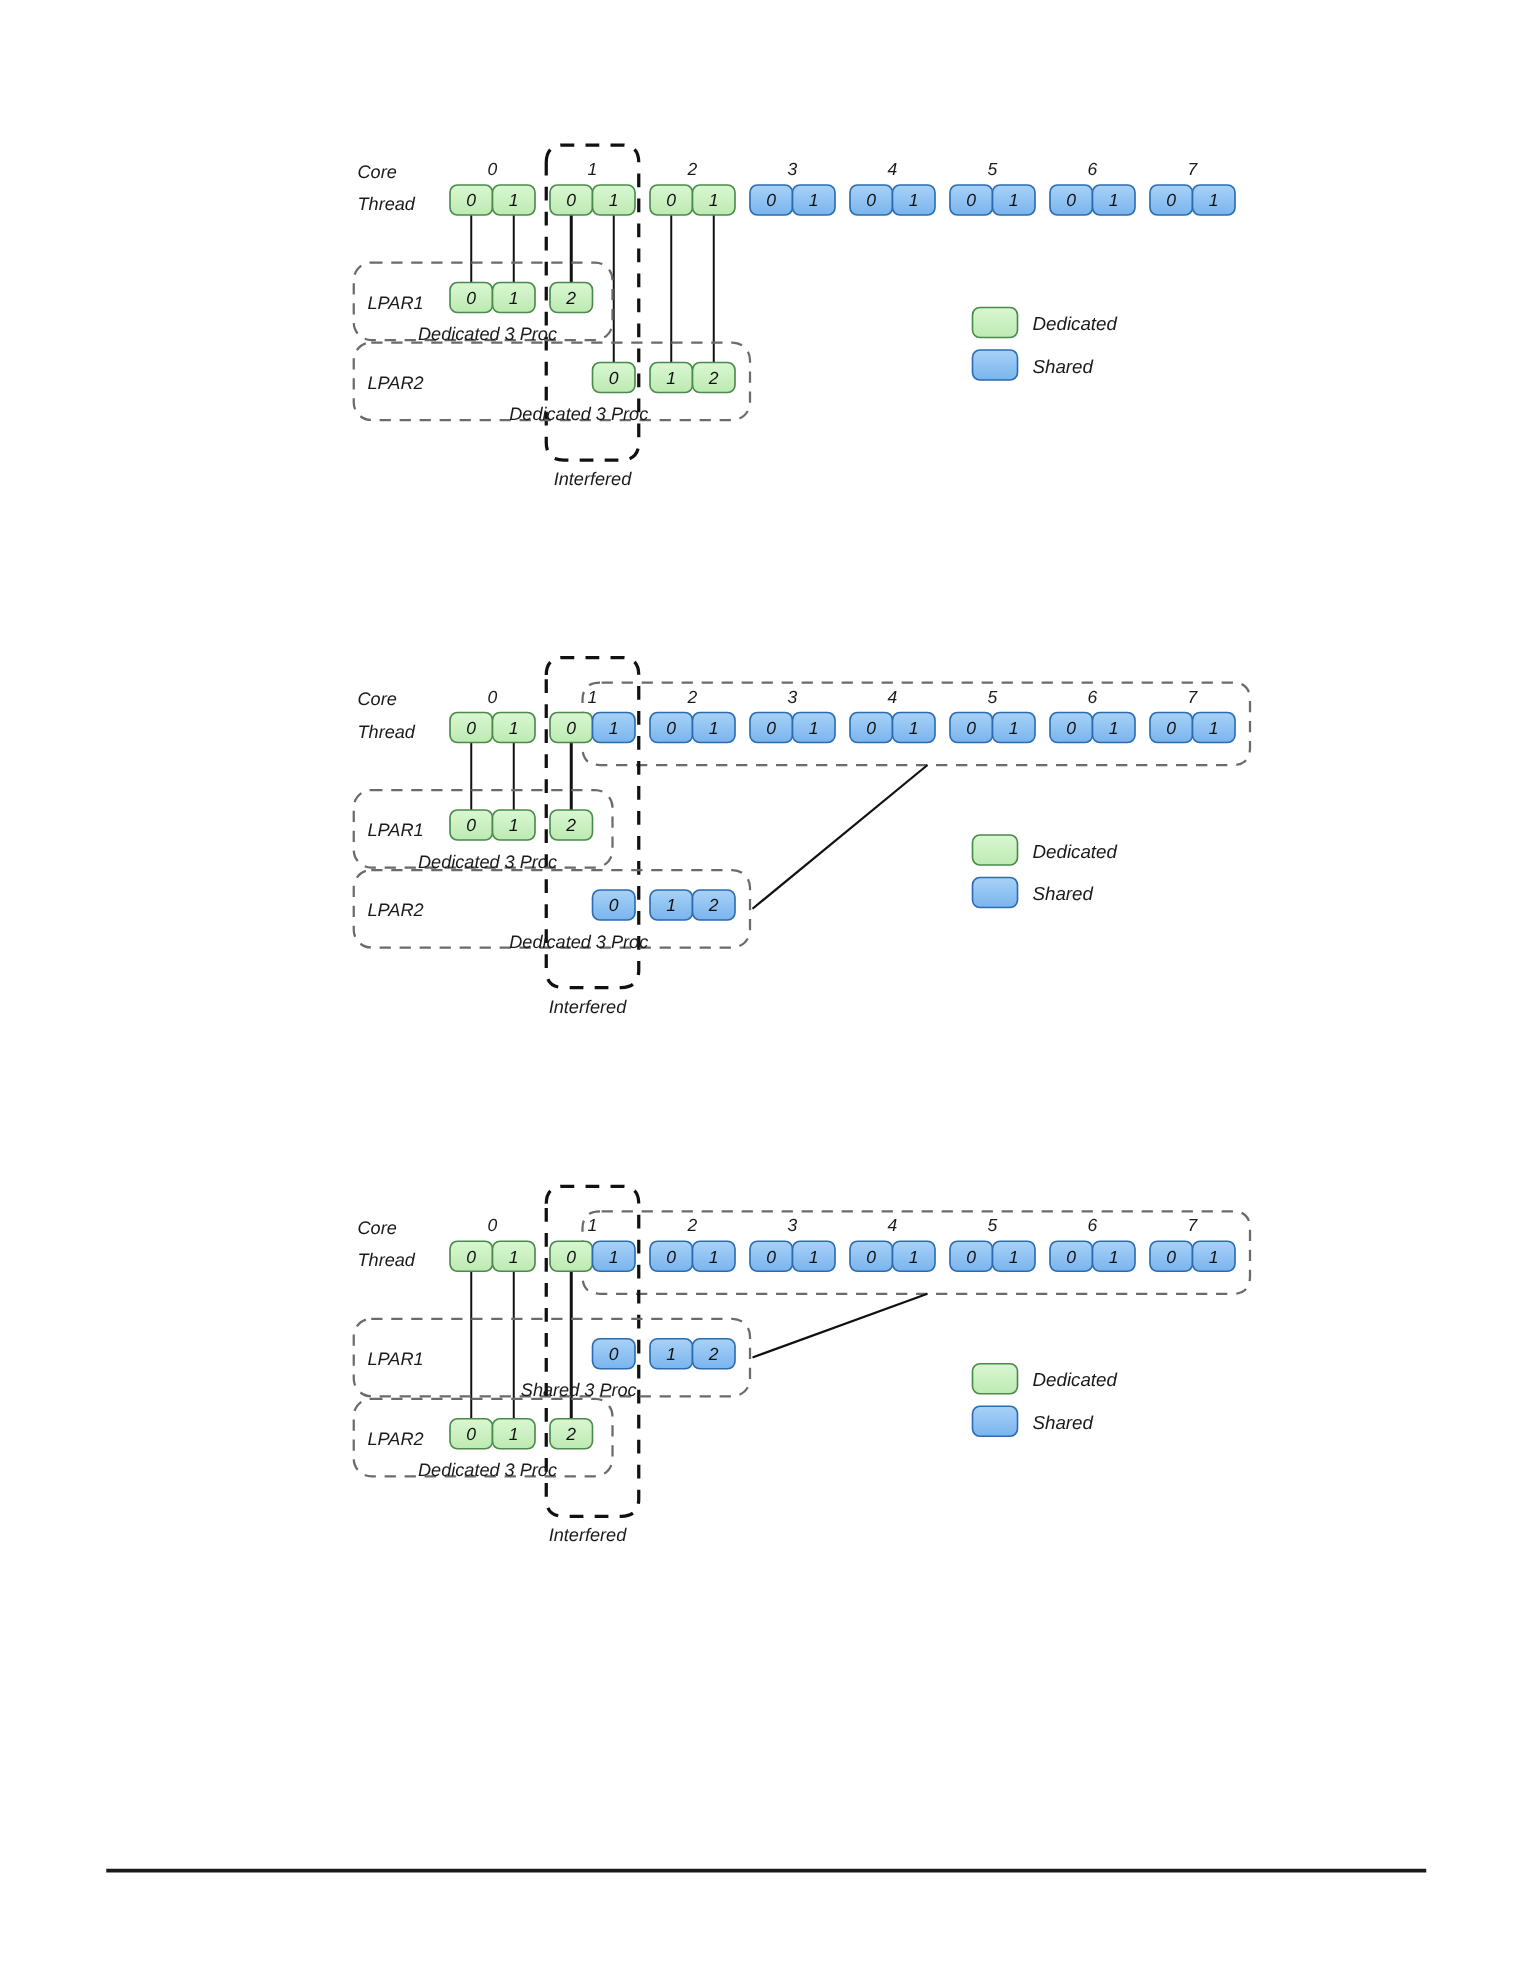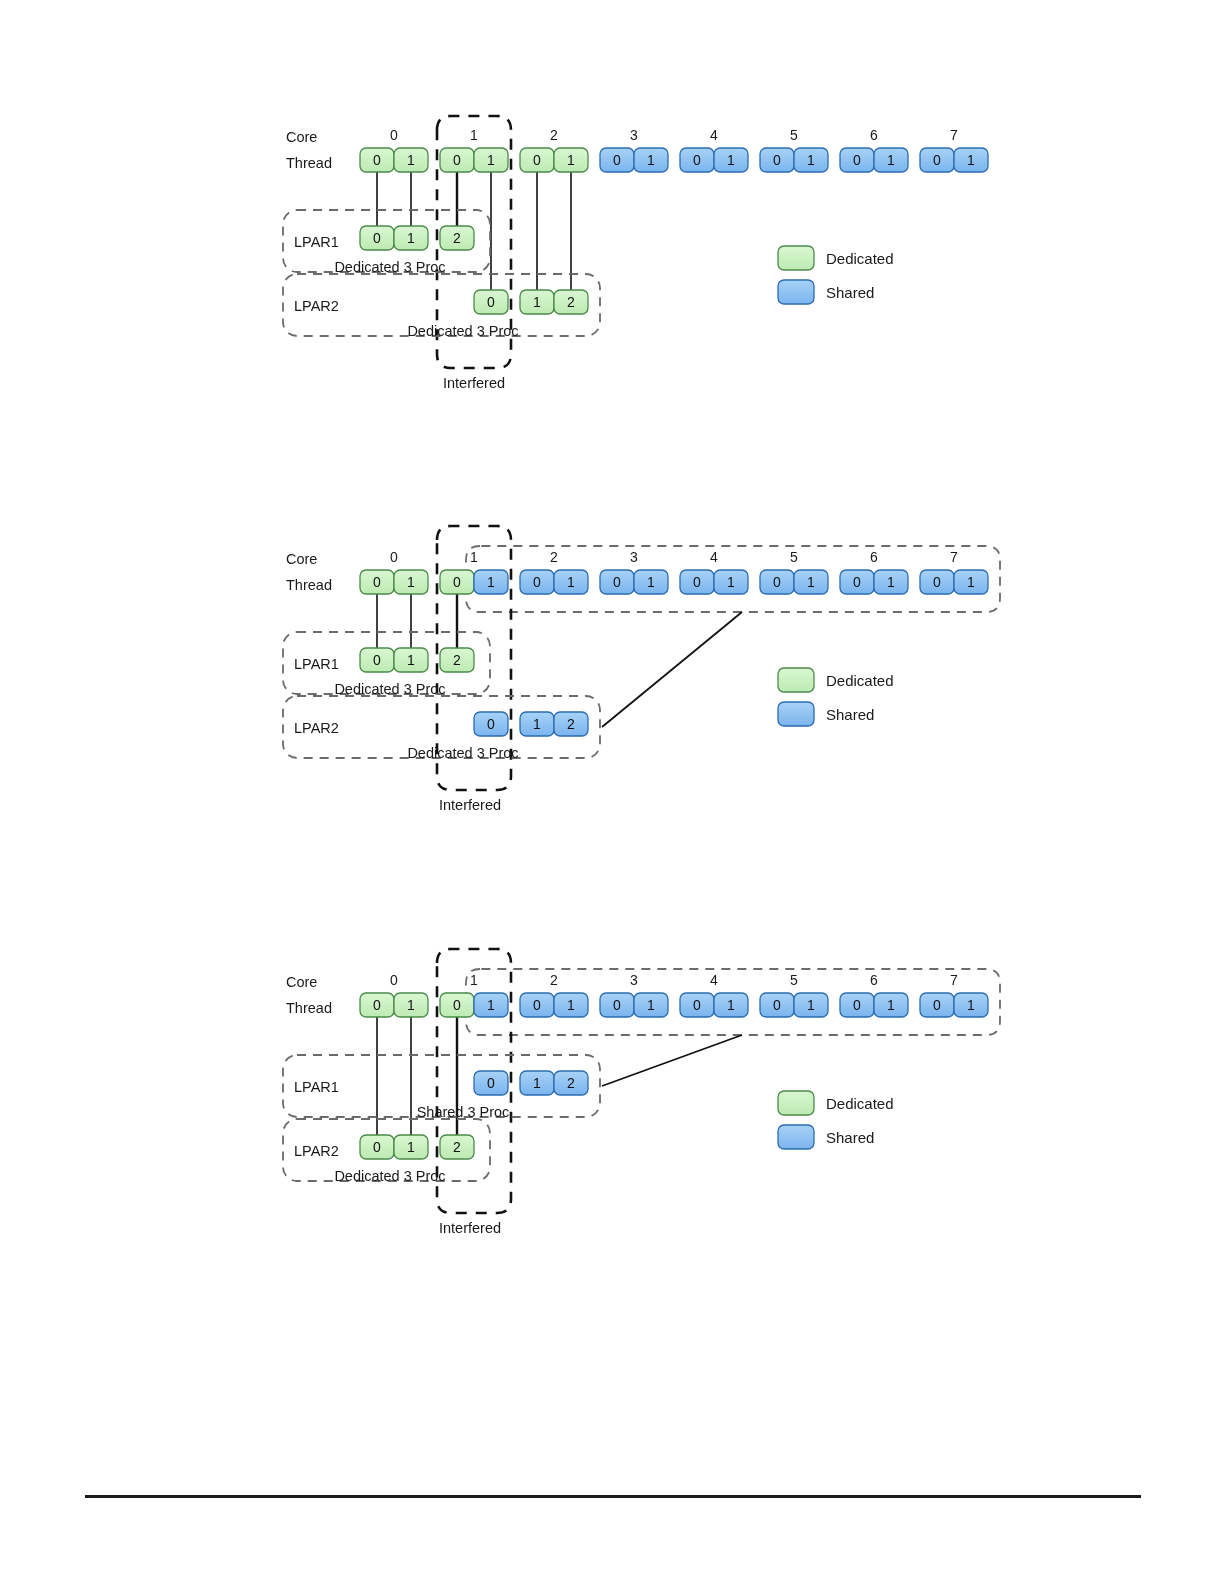--- a/index.html
+++ b/index.html
@@ -1,18 +1,18 @@
 <!DOCTYPE html>
 <html><head>
 <meta charset="utf-8">
 <style>
   html,body{margin:0;padding:0;background:#ffffff;}
   body{width:1224px;height:1584px;position:relative;font-family:"Liberation Sans",sans-serif;-webkit-font-smoothing:antialiased;}
   .page{position:absolute;left:0;top:0;width:1224px;height:1584px;overflow:hidden;}
-  .fig{position:absolute;}
+  .fig{position:absolute;font-style:italic;}
   svg{display:block;overflow:visible;}
   .lbl{font-family:"Liberation Sans",sans-serif;font-size:14.5px;fill:#1a1a1a;}
   .lbl-core{font-family:"Liberation Sans",sans-serif;font-size:14px;fill:#1a1a1a;text-anchor:middle;}
   .lbl-cell{font-family:"Liberation Sans",sans-serif;font-size:14px;fill:#111111;text-anchor:middle;}
   .lbl-cap{font-family:"Liberation Sans",sans-serif;font-size:14.5px;fill:#1a1a1a;text-anchor:middle;}
   .lbl-leg{font-family:"Liberation Sans",sans-serif;font-size:15px;fill:#1a1a1a;}
   .hr{position:absolute;left:85px;top:1495px;width:1056px;height:3px;background:#1b1b1b;}
 </style>
 </head>
 <body>

